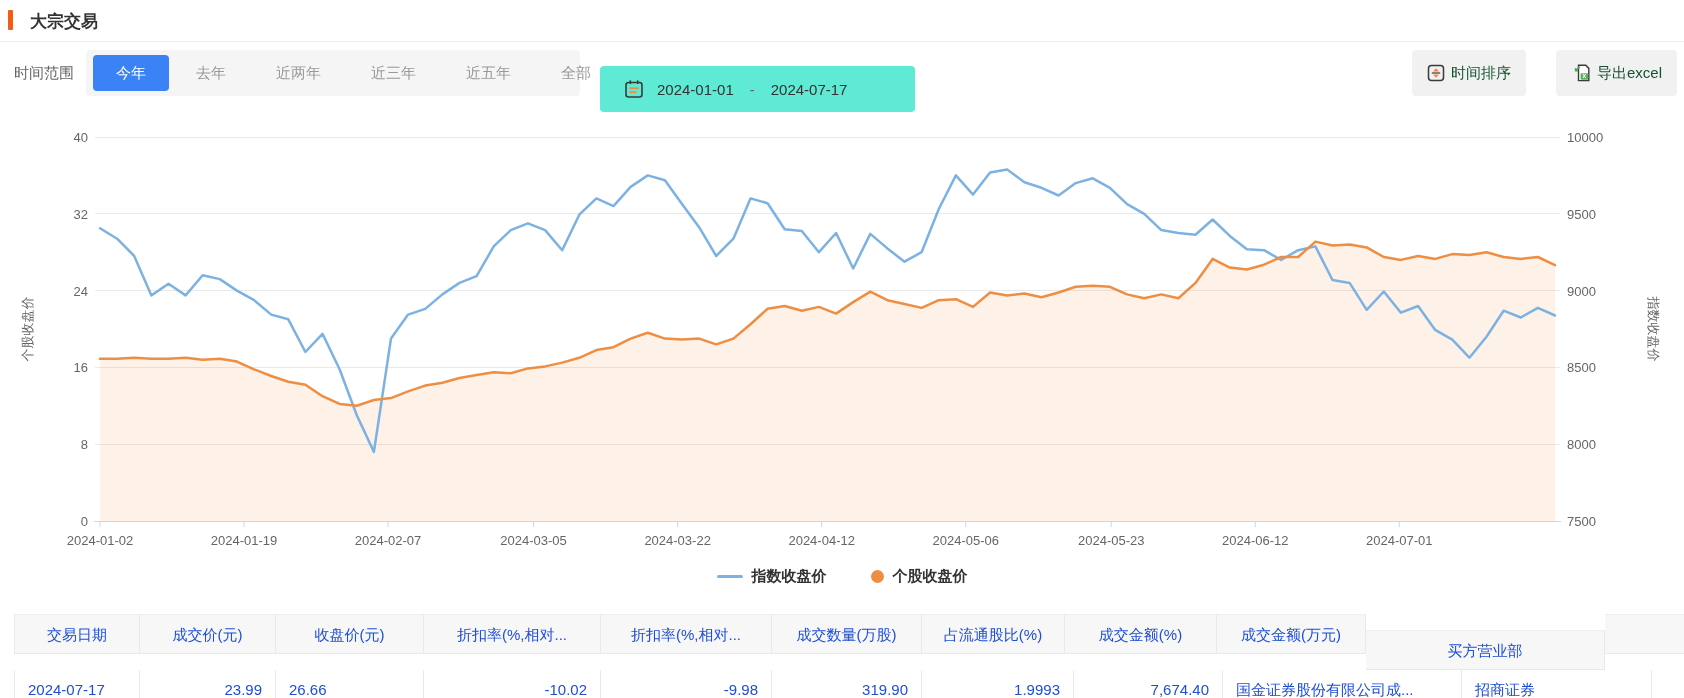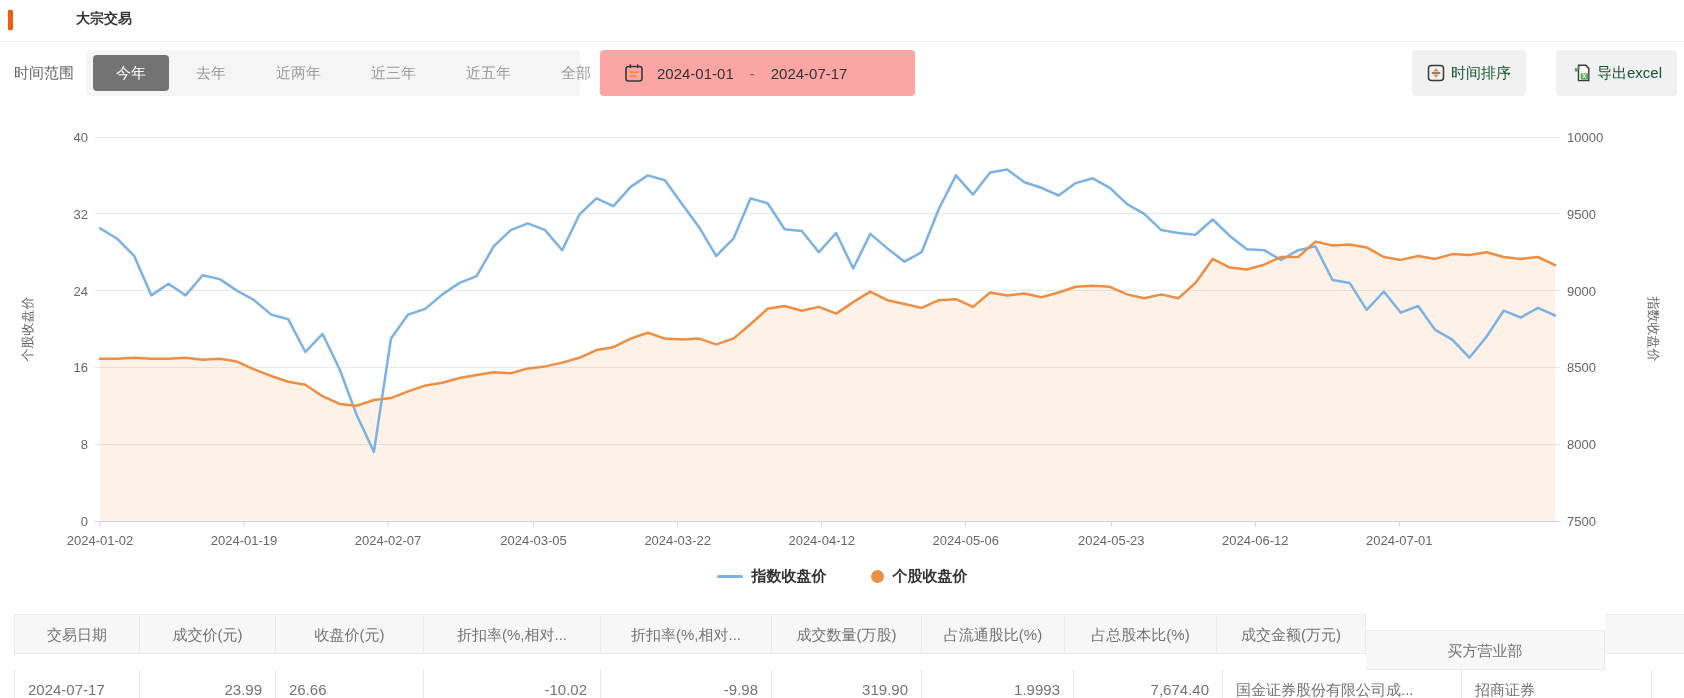--- a/index.html
+++ b/index.html
@@ -1,68 +1,68 @@
 <!DOCTYPE html>
 <html><head>
 <meta charset="utf-8">
 <style>
   html,body{margin:0;padding:0;}
   .page{position:relative;width:1684px;height:698px;background:#fff;overflow:hidden;
         font-family:"Liberation Sans",sans-serif;}
   
   .topbar{position:absolute;top:0;left:0;right:0;height:41px;background:#fff;border-bottom:1px solid #efefef;}
   .accent{position:absolute;left:8px;top:10px;width:5px;height:20px;border-radius:1px;}
-  .page-title{position:absolute;left:30px;top:10px;font-size:14px;font-weight:bold;color:#333;margin-left:46px;}
+  .page-title{position:absolute;left:30px;top:10px;font-size:17px;font-weight:bold;color:#333;}
   
   .controls{position:absolute;top:48px;left:0;right:0;height:50px;}
   .range-label{position:absolute;left:14px;top:0;line-height:50px;font-size:15px;color:#666;}
   .seg{position:absolute;left:86px;top:2px;height:46px;width:494px;background:#f5f5f6;border-radius:4px;
        display:flex;align-items:center;padding:0 5px;box-sizing:border-box;}
   .seg-btn{height:36px;line-height:36px;padding:0 23px;margin:0 2px;font-size:15px;color:#999;
            border-radius:4px;cursor:pointer;white-space:nowrap;}
   .seg-btn.active{color:#fff;}
-  .datebox{position:absolute;left:600px;top:2px;width:315px;height:46px;background:#fca5a5;border-radius:4px;
+  .datebox{position:absolute;left:600px;top:18px;width:315px;height:46px;background:#5eead4;border-radius:4px;
            display:flex;align-items:center;font-size:15px;color:#333;}
   .datebox .cal{margin:0 13px 0 24px;display:flex;}
   .date-sep{color:#666;margin:0 16px;}
   .act-btn{position:absolute;top:2px;height:46px;background:#f1f1f2;border-radius:4px;display:flex;
            align-items:center;padding:0 15px;font-size:15px;color:#14532d;cursor:pointer;box-sizing:border-box;}
   .act-btn .ic{margin-right:6px;display:flex;}
   .btn-sort{left:1412px;}
   .btn-export{left:1556px;}
   
   .chart-svg{position:absolute;top:98px;left:0;pointer-events:none;}
   .legend{position:absolute;top:567px;left:0;right:0;display:flex;justify-content:center;gap:44px;
           align-items:center;font-size:15px;color:#333;font-weight:bold;}
   .legend-item{display:flex;align-items:center;gap:9px;cursor:pointer;}
   .legend-line{width:26px;height:3px;border-radius:2px;}
   .legend-dot{width:13px;height:13px;border-radius:50%;}
   
   .dtable{position:absolute;top:614px;left:14px;}
   .trow{display:flex;}
-  .tcell{box-sizing:border-box;height:40px;line-height:39px;font-size:15px;color:#737373;
+  .tcell{box-sizing:border-box;height:40px;line-height:39px;font-size:15px;color:#1d4ed8;
          border-right:1px solid #e9e9e9;border-bottom:1px solid #e9e9e9;padding:0 13px;
          white-space:nowrap;overflow:hidden;}
   .trow .tcell:first-child{border-left:1px solid #e9e9e9;}
   .thead .tcell{background:#f7f7f8;text-align:center;border-top:1px solid #eee;}
 </style>
 </head>
 <body>
 
 <div class="page">
 
   <div class="topbar">
     <div class="accent" style="background: rgb(242, 93, 17);"></div>
     <div class="page-title">大宗交易</div>
   </div>
 
   <div class="controls">
     <div class="range-label">时间范围</div>
     <div class="seg">
-        <div class="seg-btn active" style="background: #737373;">今年</div>
+        <div class="seg-btn active" style="background: #3b82f6;">今年</div>
         <div class="seg-btn">去年</div>
         <div class="seg-btn">近两年</div>
         <div class="seg-btn">近三年</div>
         <div class="seg-btn">近五年</div>
         <div class="seg-btn">全部</div>
       </div>
 
     <div class="datebox">
       <span class="cal">
         <svg width="20" height="20" viewBox="0 0 20 20">
@@ -164,21 +164,21 @@
 
   <div class="dtable" id="dtable">
       <div class="trow thead">
         <div class="tcell" style="width: 126px;">交易日期</div>
         <div class="tcell" style="width: 136px;">成交价(元)</div>
         <div class="tcell" style="width: 148px;">收盘价(元)</div>
         <div class="tcell" style="width: 177px;">折扣率(%,相对...</div>
         <div class="tcell" style="width: 171px;">折扣率(%,相对...</div>
         <div class="tcell" style="width: 150px;">成交数量(万股)</div>
         <div class="tcell" style="width: 143px;">占流通股比(%)</div>
-        <div class="tcell" style="width: 152px;">占总股本比(%)</div>
+        <div class="tcell" style="width: 152px;">成交金额(%)</div>
         <div class="tcell" style="width: 149px;">成交金额(万元)</div>
         <div class="tcell" style="width: 239px; margin-top: 16px;">买方营业部</div>
         <div class="tcell" style="width: 190px;"></div>
       </div>
       <div class="trow">
         <div class="tcell" style="width: 126px; text-align: left; background: rgb(255, 255, 255);">2024-07-17</div>
         <div class="tcell" style="width: 136px; text-align: right; background: rgb(255, 255, 255);">23.99</div>
         <div class="tcell" style="width: 148px; text-align: left; background: rgb(255, 255, 255);">26.66</div>
         <div class="tcell" style="width: 177px; text-align: right; background: rgb(255, 255, 255);">-10.02</div>
         <div class="tcell" style="width: 171px; text-align: right; background: rgb(255, 255, 255);">-9.98</div>

